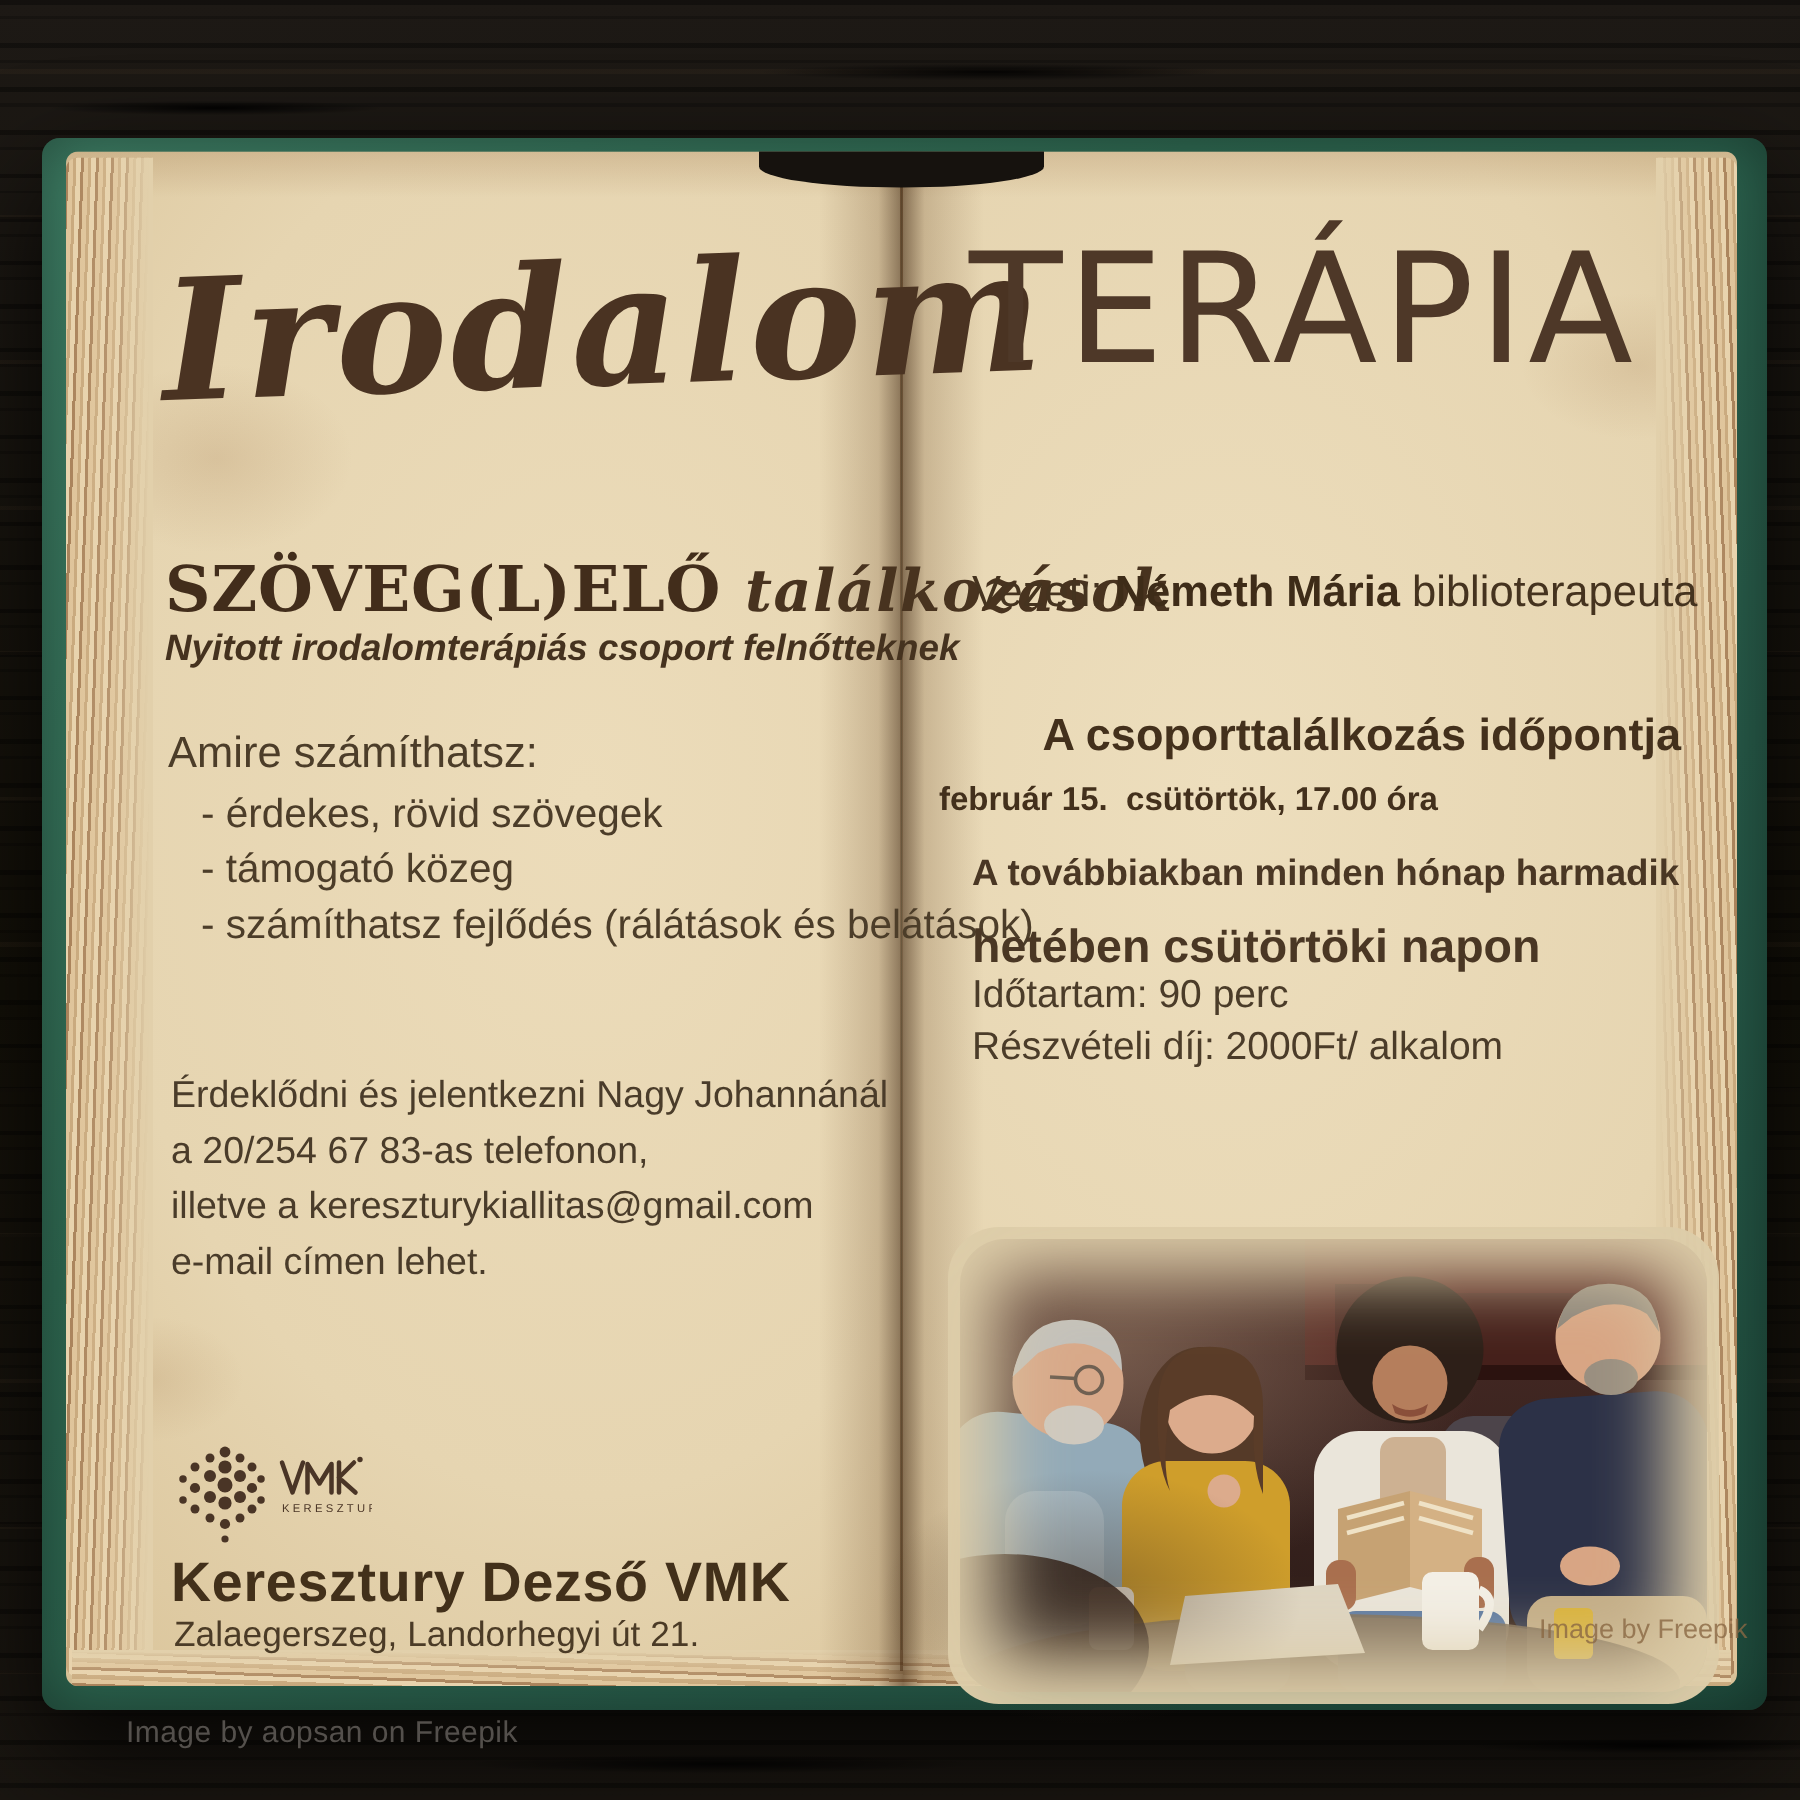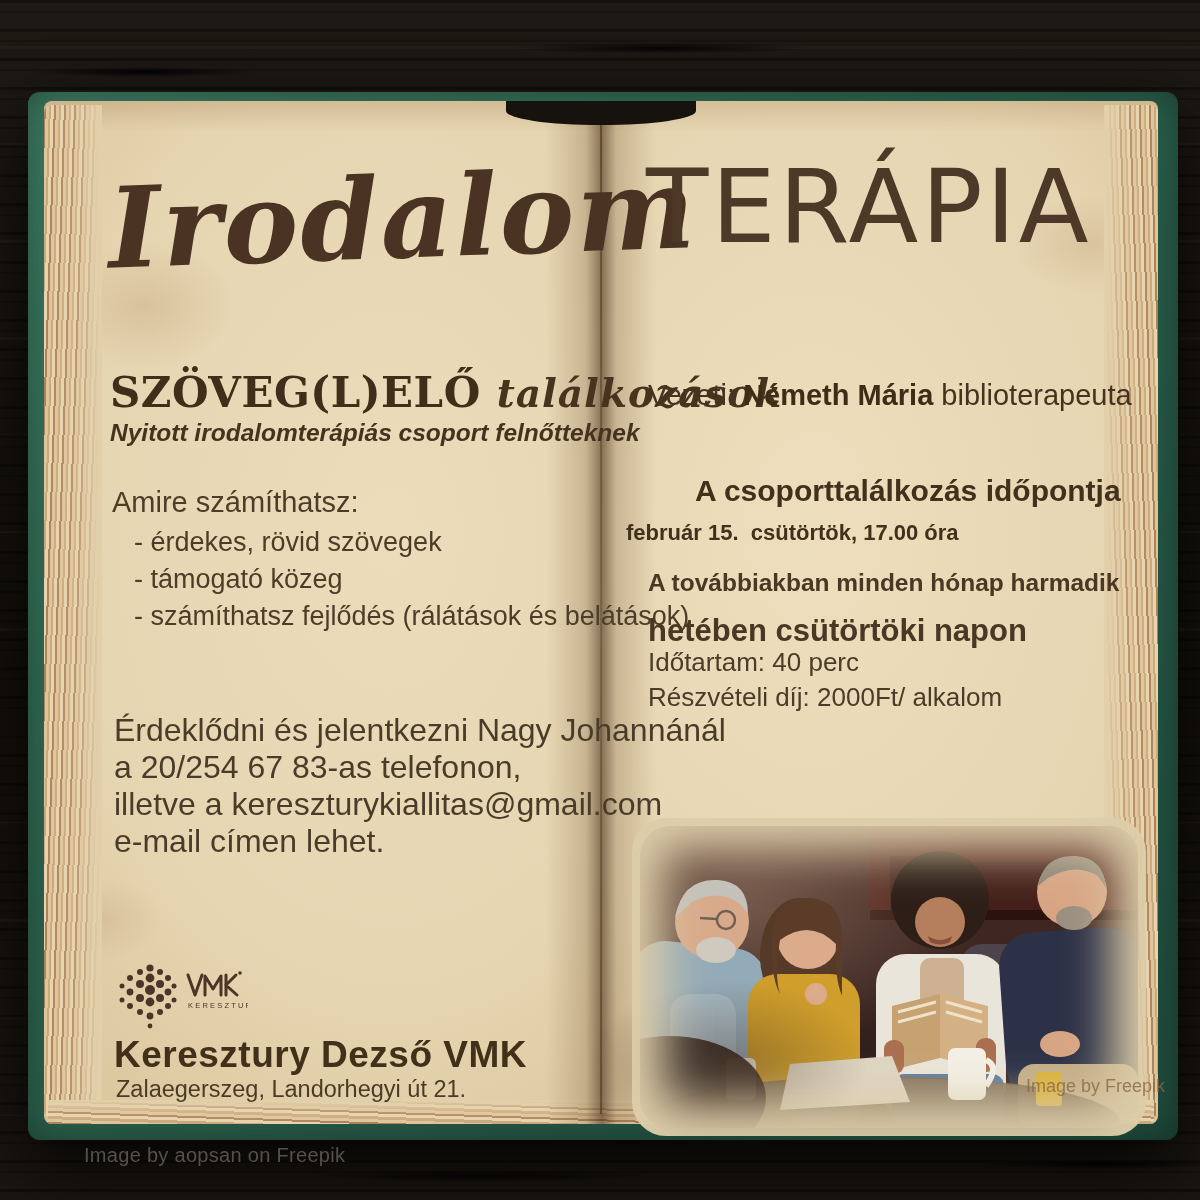--- a/index.html
+++ b/index.html
@@ -80,21 +80,21 @@
     font-size:112px; line-height:1.25; color:#4a3322; transform:rotate(-2deg); letter-spacing:2px; }
 
   .program-line { left:110px; top:368px; white-space:nowrap; }
   .program-title { font-family:"DejaVu Serif", serif; font-weight:bold; font-size:42px; color:#422d1b; letter-spacing:.5px; }
   .program-suffix { font-family:"DejaVu Serif", serif; font-weight:bold; font-style:italic; font-size:39px; color:#48331f; margin-left:16px; letter-spacing:1px; }
   .program-subtitle { left:110px; top:419px; font-weight:bold; font-style:italic; font-size:24.5px; color:#45321f; }
 
   .expect-heading { left:112px; top:486px; font-size:29px; color:#4c3d29; }
   .expect-list { left:134px; top:524px; font-size:27px; line-height:37px; color:#4c3d29; }
 
-  .contact { left:114px; top:712px; font-size:32px; line-height:37px; color:#4a3c2a; }
+  .contact { left:114px; top:712px; font-size:25px; line-height:37px; color:#4a3c2a; }
 
   .vmk-logo { left:116px; top:962px; }
   .venue-name { left:114px; top:1034px; font-weight:bold; font-size:37px; color:#42301a; letter-spacing:.5px; }
   .venue-address { left:116px; top:1076px; font-size:23.5px; color:#4b3b26; }
 
   .main-title { left:646px; top:156px; font-family:"DejaVu Sans", sans-serif; font-size:102px; line-height:1;
     color:#4e3828; letter-spacing:3px; font-weight:normal; }
 
   .leader-line { left:648px; top:379px; font-size:29px; color:#45331f; }
   .leader-name { font-weight:bold; color:#3e2c18; }
@@ -204,21 +204,21 @@
     <div class="abs main-title">TERÁPIA</div>
 
     <div class="abs leader-line">
       <span>Vezeti: </span><span class="leader-name">Németh Mária</span><span> biblioterapeuta</span>
     </div>
 
     <div class="abs schedule-heading">A csoporttalálkozás időpontja</div>
     <div class="abs schedule-date">február 15.  csütörtök, 17.00 óra</div>
     <div class="abs schedule-note-1">A továbbiakban minden hónap harmadik</div>
     <div class="abs schedule-note-2">hetében csütörtöki napon</div>
-    <div class="abs duration">Időtartam: 40 perc</div>
+    <div class="abs duration">Időtartam: 90 perc</div>
     <div class="abs fee">Részvételi díj: 2000Ft/ alkalom</div>
 
     <div class="abs photo">
       <svg viewBox="0 0 498 302" preserveAspectRatio="none">
         <defs>
           <linearGradient id="bg" x1="0" y1="0" x2="0" y2="1">
             <stop offset="0" stop-color="#4a2a24"></stop>
               <stop offset=".5" stop-color="#3a2420"></stop>
               <stop offset="1" stop-color="#2a1a15"></stop>
           </linearGradient>

